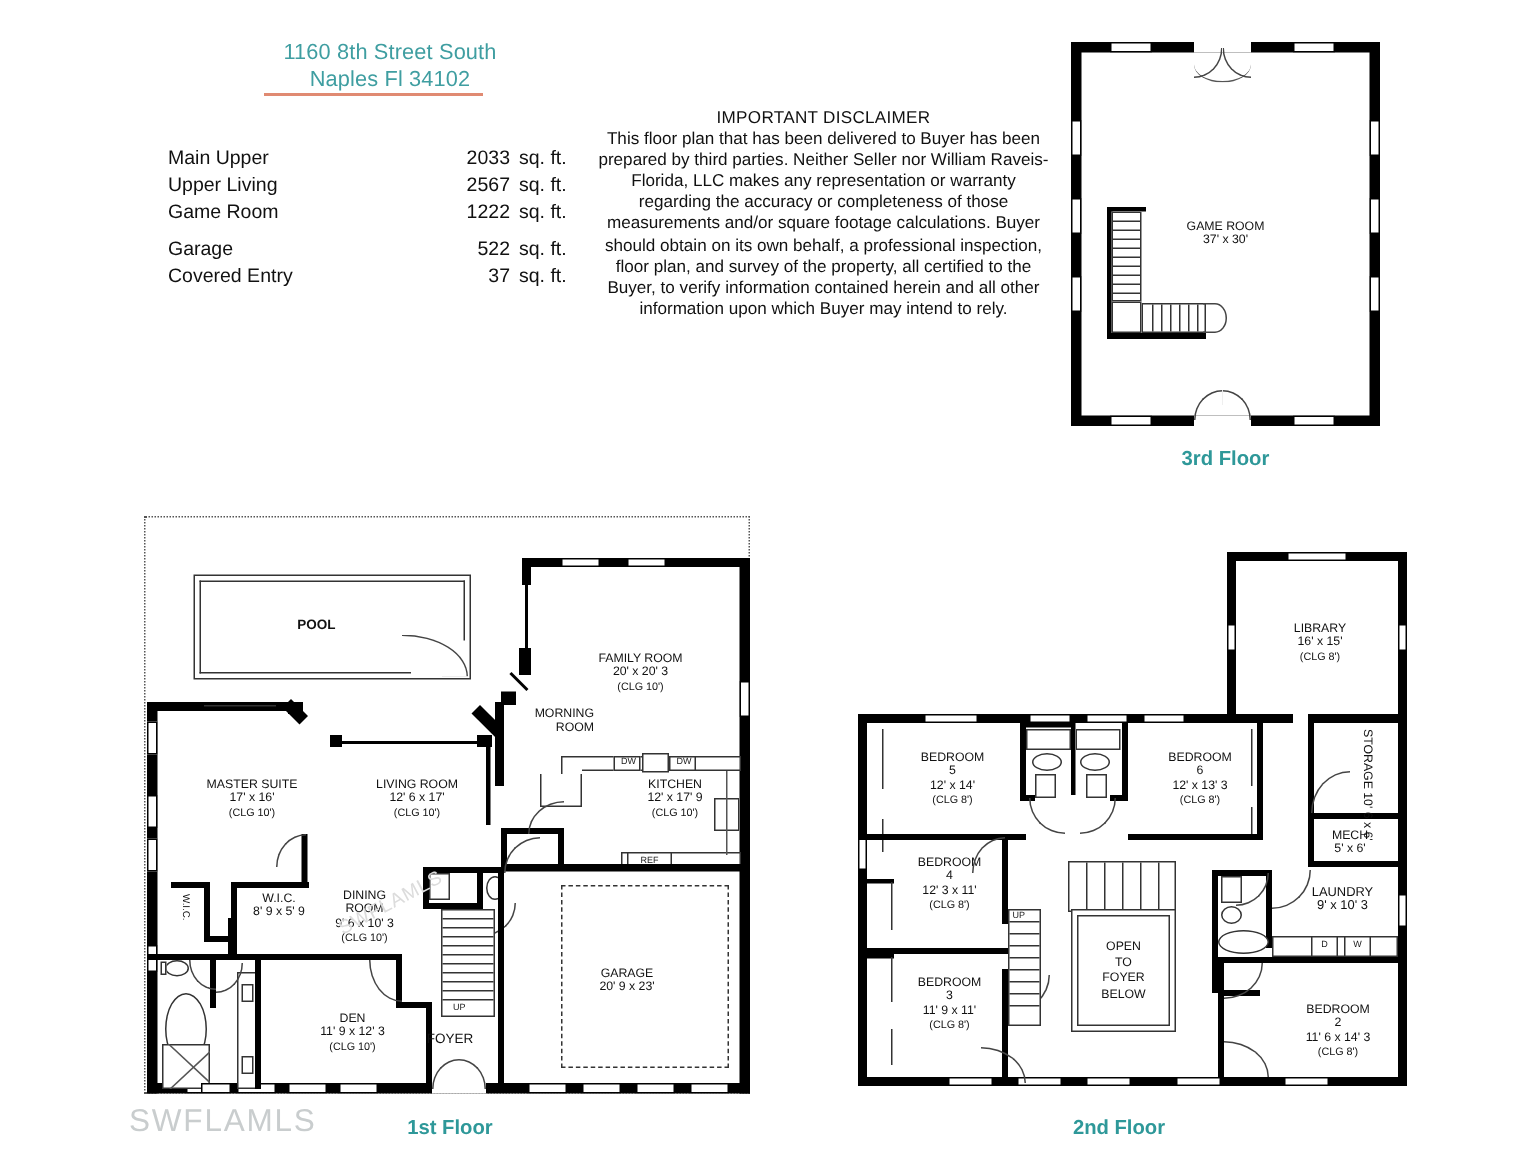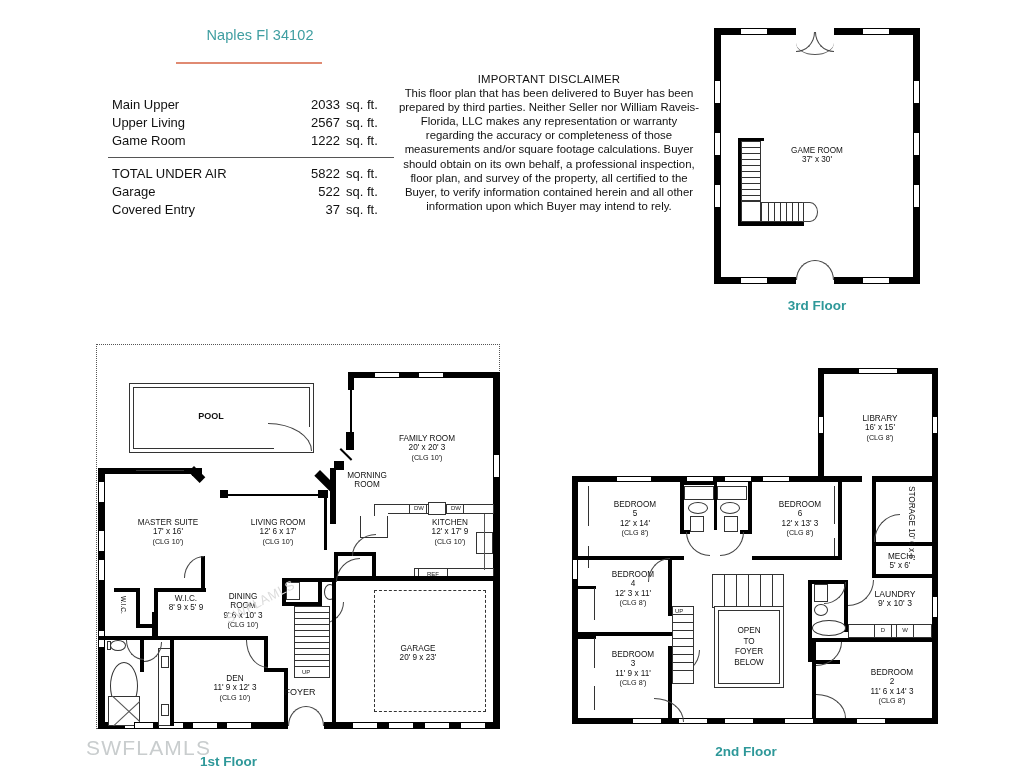--- a/index.html
+++ b/index.html
@@ -50,20 +50,21 @@
   .stairline{position:absolute;background:#333;height:1px;}
   .stairv{position:absolute;background:#333;width:1px;}
   .thinbox{position:absolute;border:1px solid #333;box-sizing:border-box;background:#fff;}
   .oval{position:absolute;border:1px solid #333;border-radius:50%;box-sizing:border-box;background:#fff;}
   .vert{writing-mode:vertical-rl;text-orientation:mixed;}
 </style>
 </head>
 <body>
 
 <div class="abs" id="address-block">
+  <div class="line">1160 8th Street South</div>
   <div class="line">Naples Fl 34102</div>
 </div>
 <div class="abs" id="address-rule"></div>
 
 <div class="abs" id="area-table">
   <table>
     <tbody>
       <tr>
         <td class="lbl">Main Upper</td>
         <td class="num">2033</td>
@@ -75,25 +76,20 @@
         <td class="unit">sq. ft.</td>
       </tr>
       <tr>
         <td class="lbl">Game Room</td>
         <td class="num">1222</td>
         <td class="unit">sq. ft.</td>
       </tr>
       <tr class="gap">
           <td colspan="3"></td>
         </tr>
-      <tr class="rule">
-        <td class="lbl">TOTAL UNDER AIR</td>
-        <td class="num">5822</td>
-        <td class="unit">sq. ft.</td>
-      </tr>
       <tr>
         <td class="lbl">Garage</td>
         <td class="num">522</td>
         <td class="unit">sq. ft.</td>
       </tr>
       <tr>
         <td class="lbl">Covered Entry</td>
         <td class="num">37</td>
         <td class="unit">sq. ft.</td>
       </tr>
@@ -227,21 +223,21 @@
   <div class="w" style="left:222px;top:146px;width:10px;height:8px;"></div>
   <div class="w" style="left:224px;top:126px;width:22px;height:8px;transform:rotate(45deg);transform-origin:left top;"></div>
   <div class="tw" style="left:228px;top:150px;width:3px;height:56px;background:#000;"></div>
 
   <div class="rlabel" style="left:278px;top:90px;width:106px;">
     <span>FAMILY ROOM</span><br>
     <span>20' x 20' 3</span><br>
     <span class="clg">(CLG 10')</span>
   </div>
 
-  <div class="rlabel" style="left:242px;top:127px;width:58px;">
+  <div class="rlabel" style="left:242px;top:127px;width:58px;text-align:right;">
     <span>MORNING</span><br>
     <span>ROOM</span>
   </div>
 
   <div class="thinbox" style="left:290px;top:160px;width:108px;height:10px;"></div>
   <div class="thinbox" style="left:278px;top:160px;width:14px;height:22px;border-right:none;"></div>
   <div class="thinbox" style="left:264px;top:172px;width:28px;height:22px;border-top:none;"></div>
   <div class="thinbox" style="left:313px;top:160px;width:18px;height:10px;"></div>
   <div class="thinbox" style="left:350px;top:160px;width:18px;height:10px;"></div>
   <div class="thinbox" style="left:332px;top:158px;width:18px;height:13px;"></div>
@@ -355,21 +351,21 @@
   </div>
 
   <div class="w" style="left:238px;top:208px;width:4px;height:28px;"></div>
   <div class="w" style="left:238px;top:208px;width:40px;height:4px;"></div>
   <div class="w" style="left:276px;top:208px;width:4px;height:28px;"></div>
   <div class="arc" style="left:256px;top:190px;width:24px;height:22px;border-radius:100% 0 0 0;border-bottom:none;border-right:none;"></div>
   <div class="arc" style="left:240px;top:214px;width:24px;height:24px;border-radius:100% 0 0 0;border-bottom:none;border-right:none;"></div>
 
   <div class="plan-wm" style="left:126px;top:250px;">SWFLAMLS</div>
 </div>
-<div class="abs floor-label" style="left:200px;top:744px;width:200px;text-align:left;margin-top:10px;">1st Floor</div>
+<div class="abs floor-label" style="left:200px;top:744px;width:200px;text-align:center;">1st Floor</div>
 
 <div class="plan" id="plan-second" style="left:568px;top:368px;width:370px;height:362px;">
 
   <div class="w" style="left:250px;top:0;width:120px;height:6px;"></div>
   <div class="win" style="left:290px;top:0;width:40px;height:6px;"></div>
   <div class="w" style="left:250px;top:0;width:6px;height:108px;"></div>
   <div class="win" style="left:250px;top:48px;width:6px;height:18px;"></div>
   <div class="w" style="left:364px;top:0;width:6px;height:108px;"></div>
   <div class="win" style="left:364px;top:48px;width:6px;height:18px;"></div>
   <div class="rlabel" style="left:276px;top:46px;width:72px;">

